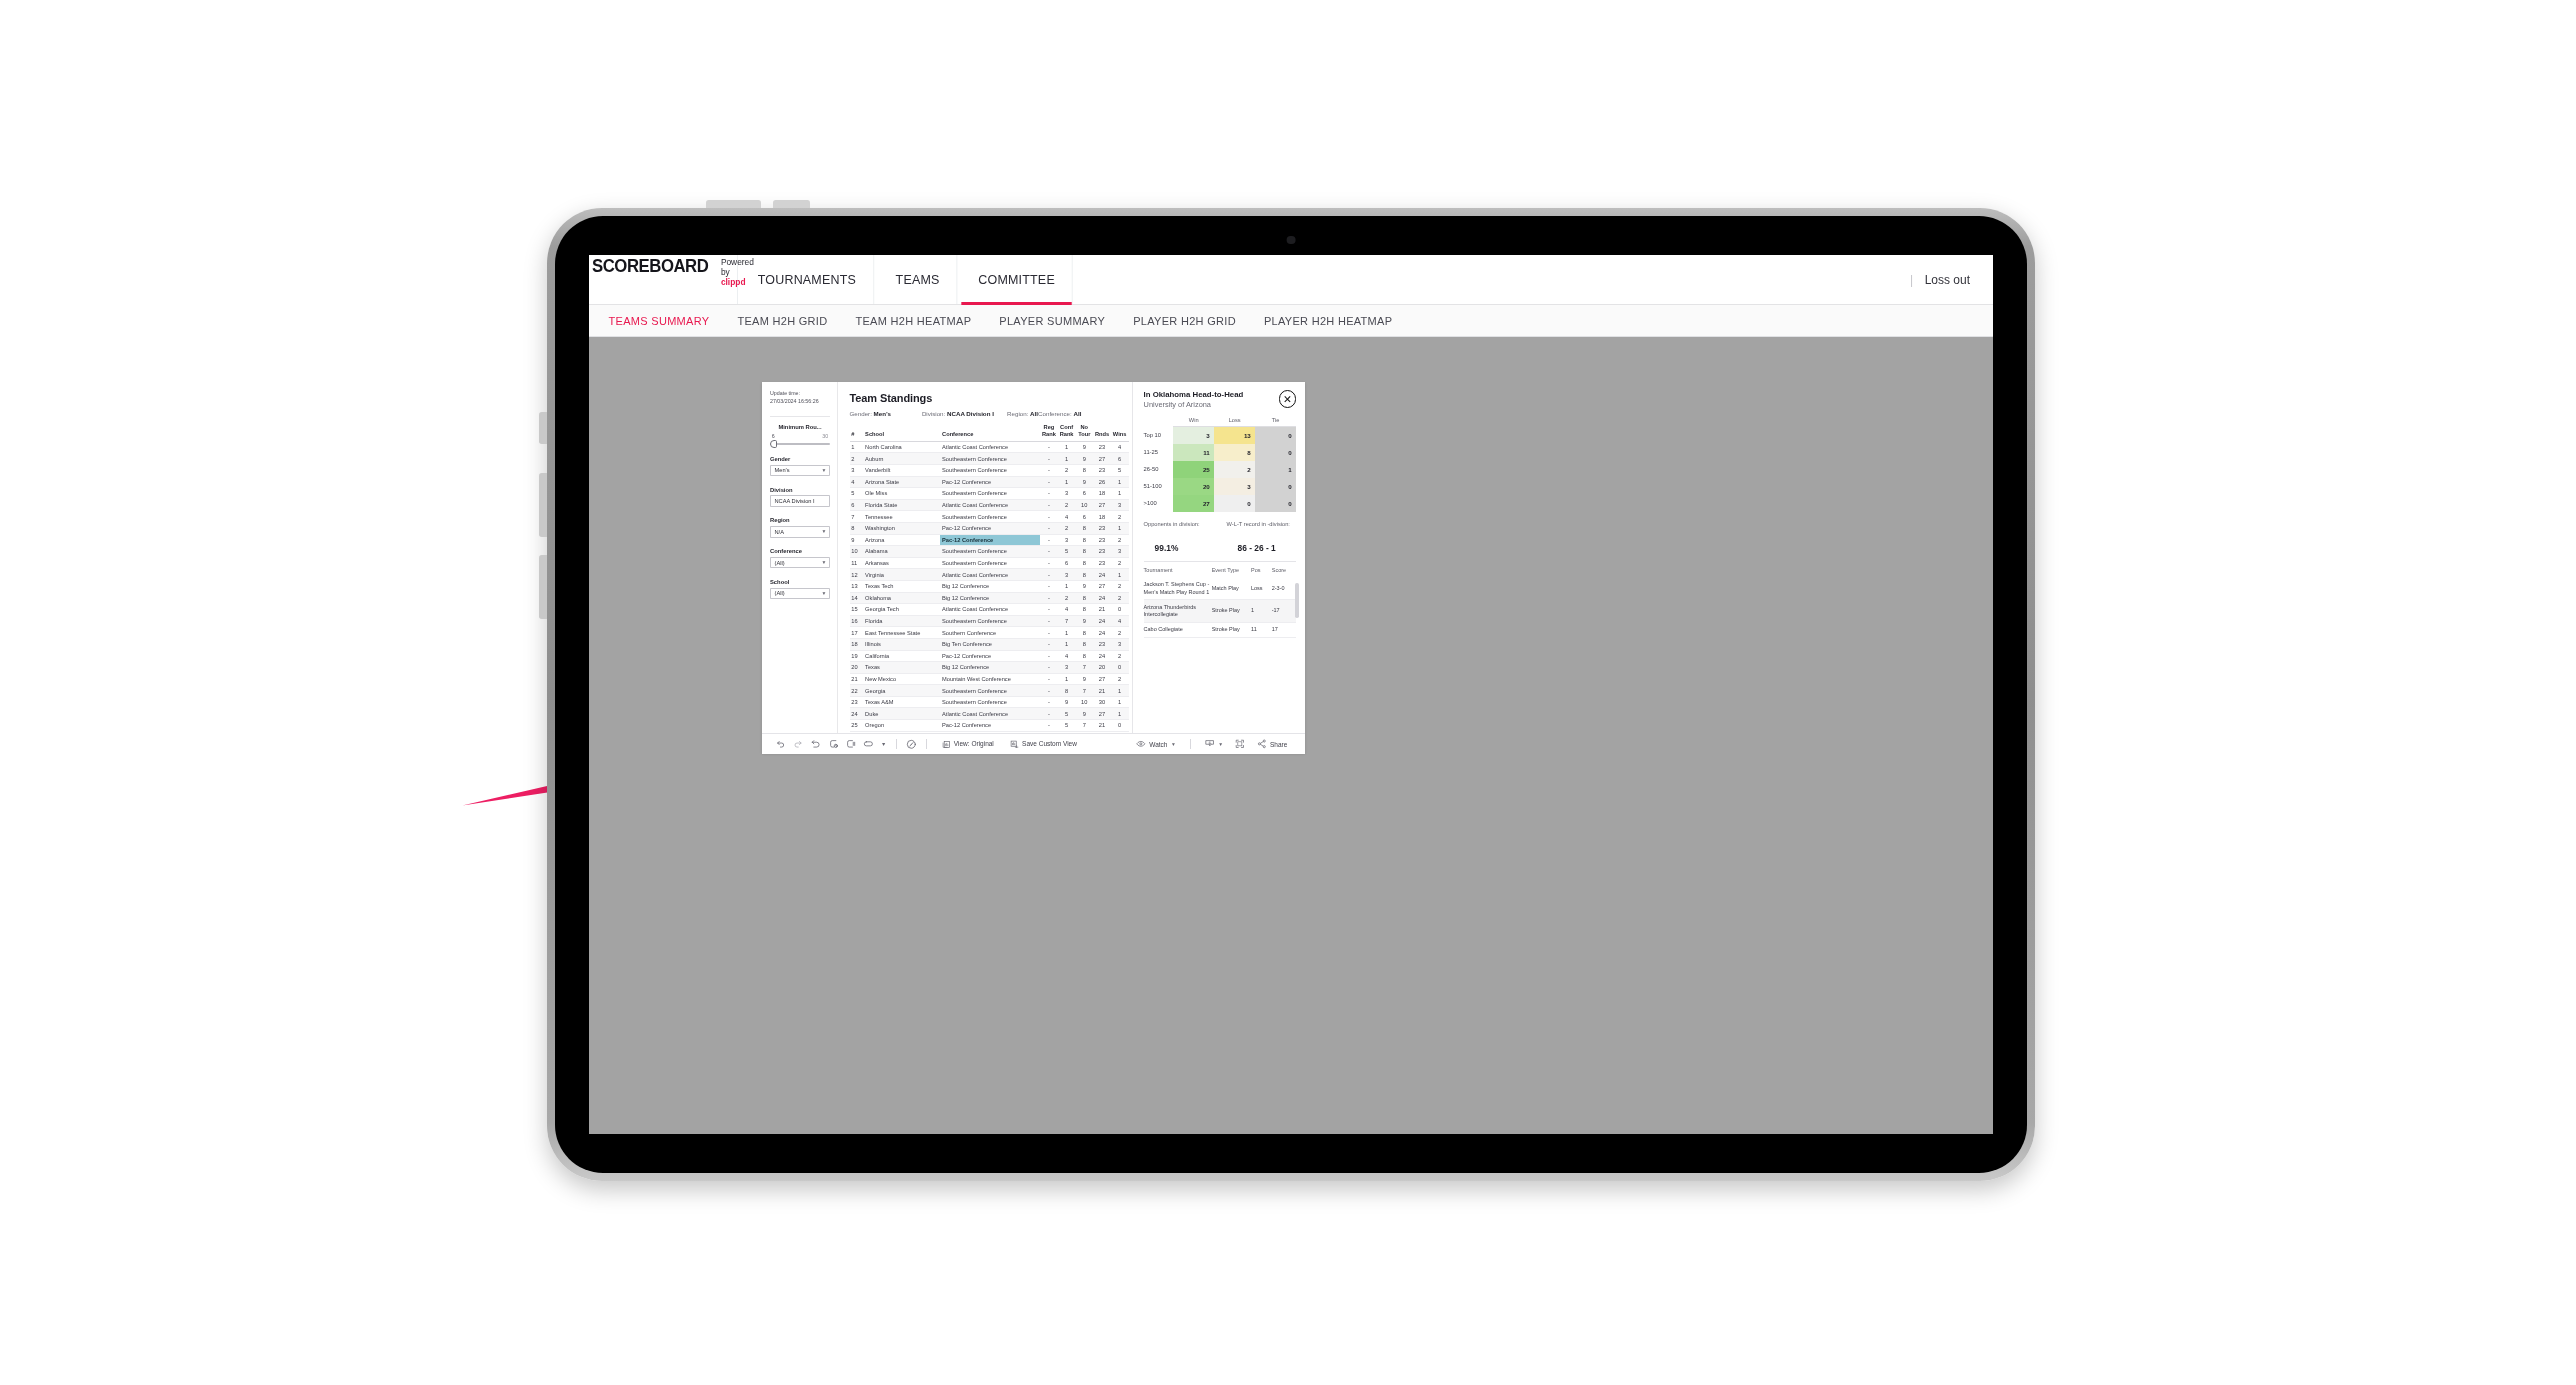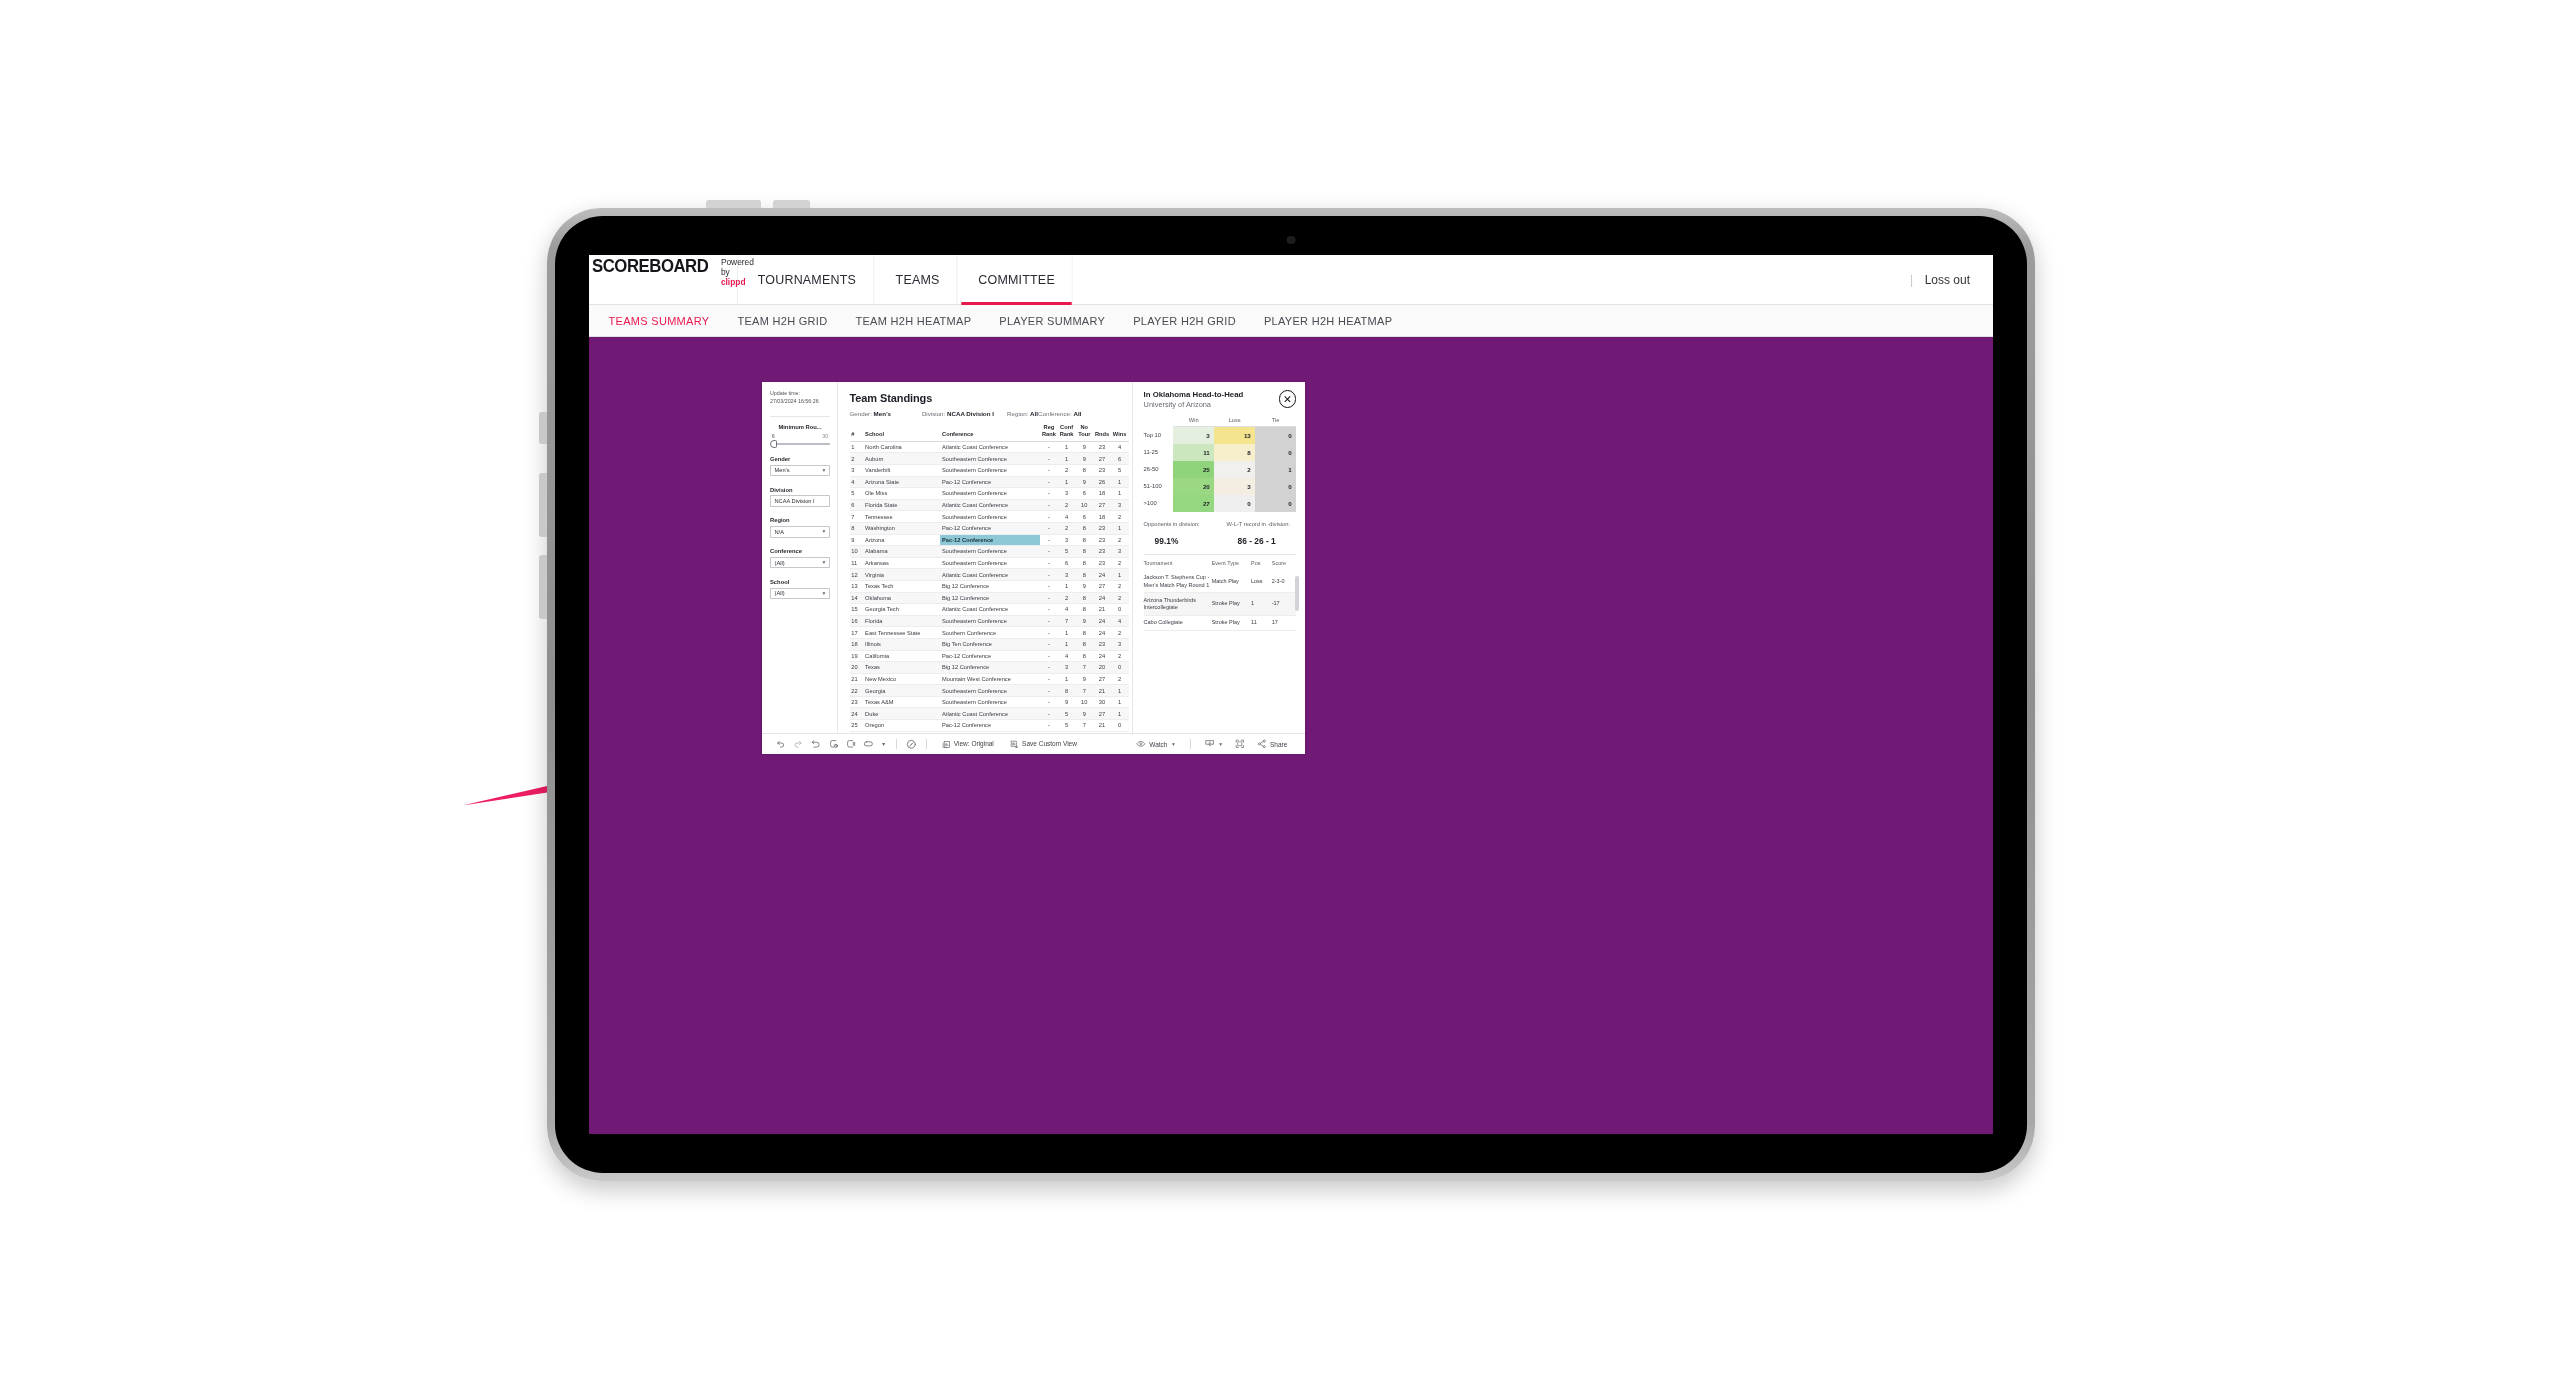--- a/index.html
+++ b/index.html
@@ -91,21 +91,21 @@
   
   .subnav {
     height:32px; background:#fafafa; display:flex; align-items:center;
     gap:28px; padding-left:19.5px; border-bottom:0.9px solid #e0e1e4;
     font-size:11px; letter-spacing:0.3px;
   }
   .subnav span { color:#4a4a53; cursor:pointer; }
   .subnav span.active { color:#e8184f; }
 
   
-  .canvas { position:relative; height:calc(100% - 81px); background:#701a75; }
+  .canvas { position:relative; height:calc(100% - 81px); background:#a3a3a3; }
   .card {
     position:absolute; left:173px; top:45px; width:543px; height:372px;
     background:#fff; box-shadow:0 0.9px 2.7px rgba(0,0,0,.14);
     display:flex; flex-direction:column;
   }
   .card-body { flex:1; display:flex; overflow:hidden; }
 
   
   .rail { width:76px; border-right:0.9px solid #e8e8ea; padding:8px 7px 0 8px; }
   .upd-label { font-size:5.3px; color:#4e4e58; line-height:1.5; }
@@ -166,21 +166,21 @@
   .hm td { font-size:6.2px; font-weight:bold; color:#23232b; text-align:right;
            padding:5px 4.4px; }
   .hm td.rowhdr { font-weight:normal; color:#3b3b45; text-align:left; font-size:5.8px;
                   padding-left:0; background:#fff !important; }
   .hm-colw { width:41px; }
 
   .stats { display:flex; margin-top:9.7px; }
   .stat { }
   .stat.s1 { width:83px; }
   .stat-k { font-size:5.7px; color:#5c5c66; }
-  .stat-v { font-size:8.4px; font-weight:bold; color:#1d1d25; margin-top:9px;padding-left:11px; }
+  .stat-v { font-size:8.4px; font-weight:bold; color:#1d1d25; margin-top:16px;padding-left:11px; }
   .panel-sep { height:0.9px; background:#e4e4e8; margin:8px 0 0; }
   .evt { margin-top:5.3px; font-size:5.5px; color:#3a3a44; position:relative; }
   .evt table { border-collapse:collapse; width:100%; table-layout:fixed; }
   .evt th { font-weight:normal; color:#5c5c66; font-size:5.5px; text-align:left;
             padding-bottom:4.4px; }
   .evt td { padding:3.5px 1.8px 3.5px 0; vertical-align:middle; line-height:1.32;
             border-bottom:0.9px solid #ededf0; }
   .evt tr.alt td { background:#f5f5f6; }
   .ew1{width:64px;} .ew2{width:37px;} .ew3{width:19.5px;} .ew4{width:23px;}
   .evt .vscroll { position:absolute; right:-2.7px; top:16px; width:3.5px; height:35px;

